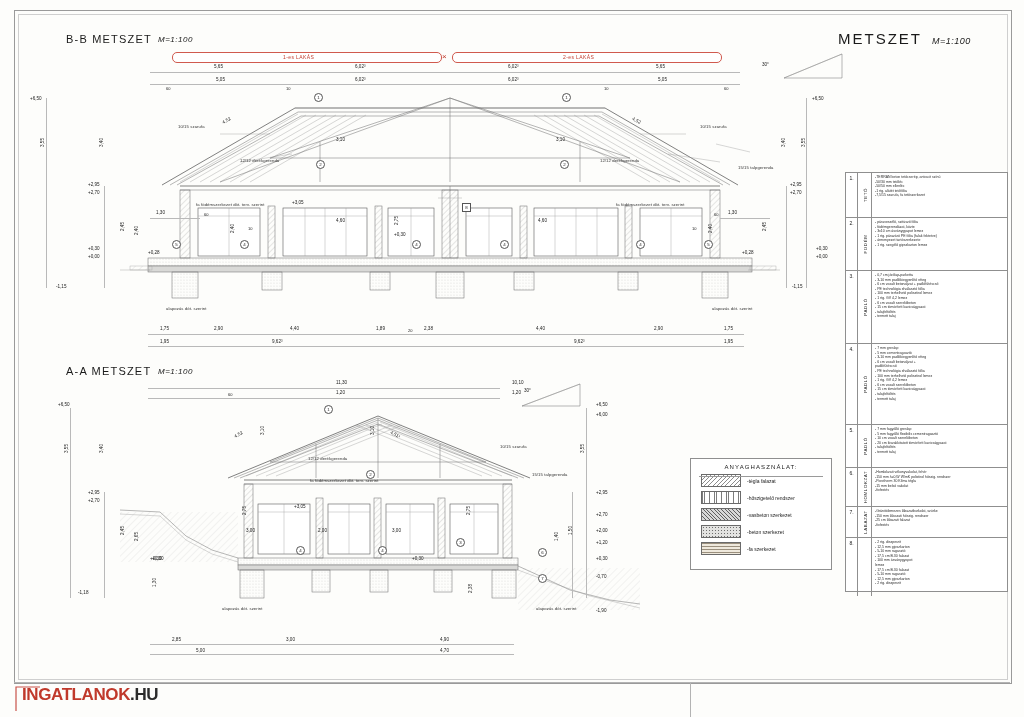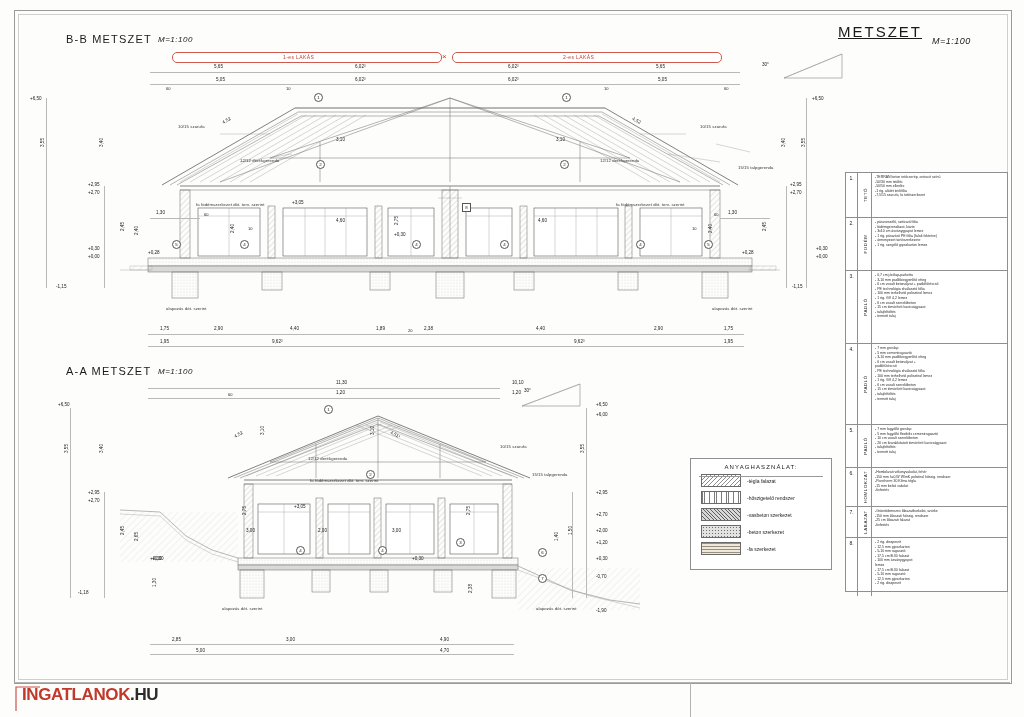--- a/index.html
+++ b/index.html
@@ -70,21 +70,21 @@
 </head>
 <body>
 
 <div id="sheet">
   <div class="frame"></div>
   <div class="frame2"></div>
 
   <div class="ttl" style="left:66px;top:33px;">B-B METSZET</div>
   <div class="sc" style="left:158px;top:35px;">M=1:100</div>
 
-  <div class="ttl big" style="left:838px;top:23px;text-decoration:underline;">METSZET</div>
+  <div class="ttl big" style="left:838px;top:30px;">METSZET</div>
   <div class="sc" style="left:932px;top:36px;font-size:9px;">M=1:100</div>
 
   <div class="ttl" style="left:66px;top:365px;">A-A METSZET</div>
   <div class="sc" style="left:158px;top:367px;">M=1:100</div>
 
   <div class="redbar" style="left:172px;top:52px;width:268px;"></div>
   <div class="redlab" style="left:283px;top:54px;">1-es LAKÁS</div>
   <div class="redbar" style="left:452px;top:52px;width:268px;"></div>
   <div class="redlab" style="left:563px;top:54px;">2-es LAKÁS</div>
   <div style="position:absolute;left:442px;top:52px;font-size:8px;color:#c0392b;">×</div>

